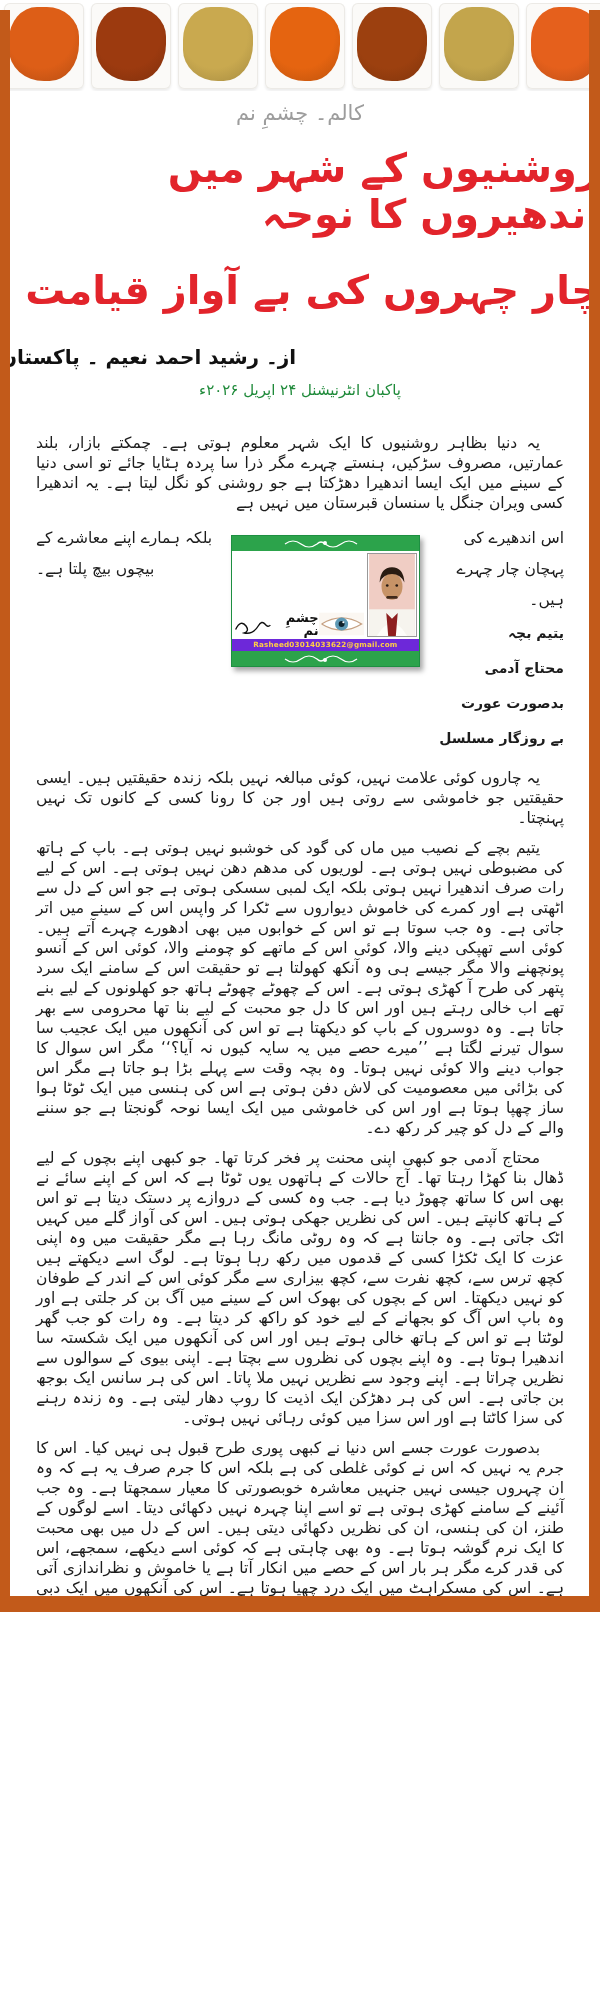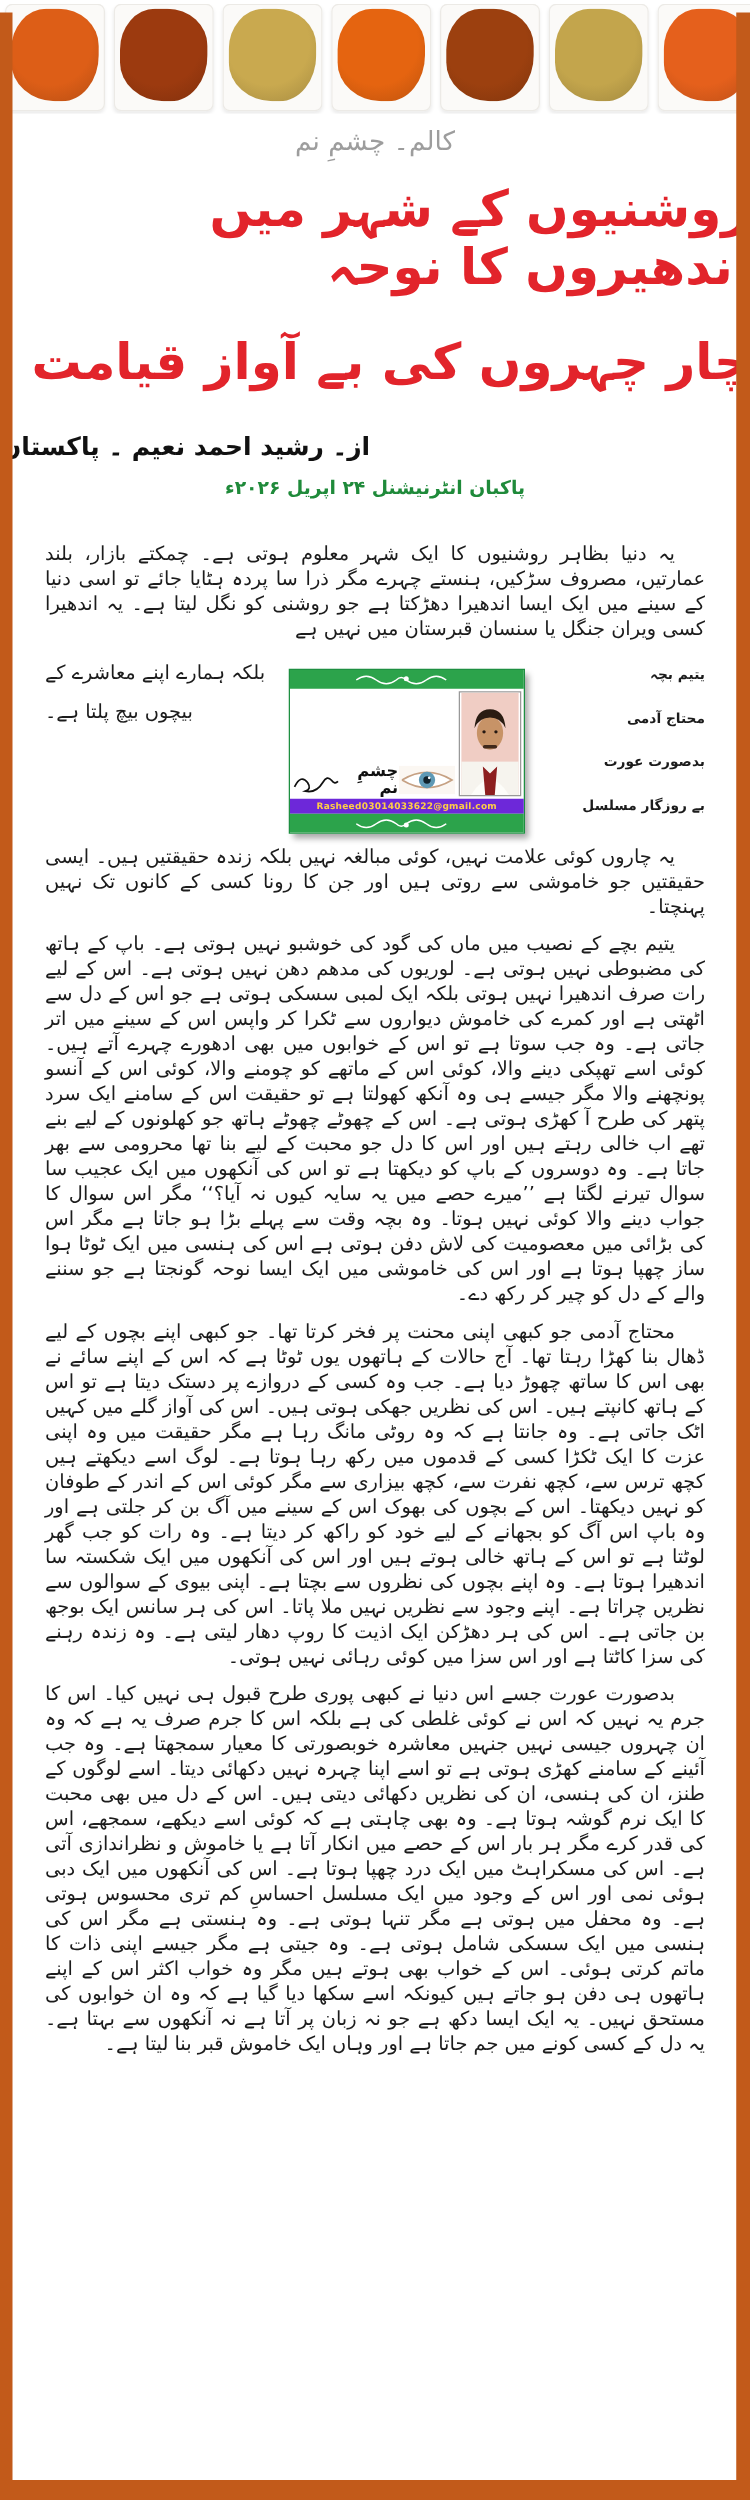--- a/index.html
+++ b/index.html
@@ -1,44 +1,44 @@
 <!DOCTYPE html>
 <html lang="ur"><head>
 <meta charset="utf-8">
 <style>
   html,body{margin:0;padding:0;}
   body{background:#fff;font-family:"DejaVu Sans",sans-serif;}
-  .page{position:relative;width:600px;height:2000px;background:#fff;overflow:hidden;margin:0 auto;}
+  .page{position:relative;width:600px;height:1612px;background:#fff;overflow:hidden;margin:0 auto;}
 
   
   .frame-left{position:absolute;left:0;top:10px;bottom:0;width:10px;background:#c25a1a;z-index:5;}
   .frame-right{position:absolute;right:0;top:10px;bottom:0;width:11px;background:#c25a1a;z-index:5;}
   .frame-bottom{position:absolute;left:0;right:0;bottom:0;height:16px;background:#c25a1a;z-index:6;}
 
   
   .spice-row{position:relative;margin:3px 0 0 0;height:88px;display:flex;gap:7px;padding-left:4px;overflow:hidden;}
   .bowl{position:relative;flex:0 0 80px;height:86px;background:#fbfaf8;border-radius:6px;box-shadow:inset 0 0 0 1px #eceae6,0 2px 3px rgba(0,0,0,.08);}
   .powder{position:absolute;left:5px;top:4px;right:5px;bottom:8px;border-radius:40% 46% 42% 50%/44% 40% 50% 42%;}
 
   .column-label{margin-top:10px;text-align:center;color:#9d9d9d;font-size:21px;}
 
   .title{line-height:1.15;text-align:right;color:#e2242b;font-weight:bold;margin-left:15px;}
   .title1{margin-top:20px;font-size:40px;}
   .title2{margin-top:30px;font-size:40px;}
   .author{margin-top:32px;text-align:left;color:#111;font-weight:bold;font-size:20px;}
-  .pub{margin-top:12px;text-align:center;color:#1f8a3a;font-weight:bold;font-size:15px;}
+  .pub{margin-top:12px;text-align:center;color:#1f8a3a;font-weight:normal;font-size:15px;}
 
   
   .body{direction:rtl;margin:34px 36px 0 36px;color:#1c1c1c;}
   .body p{margin:0 0 10px 0;font-size:15.5px;line-height:20px;text-align:justify;text-indent:24px;}
 
   
   .wrap-row{display:flex;direction:rtl;align-items:flex-start;margin:0 0 6px 0;}
   .wrap-right{flex:1 1 auto;font-size:15.5px;line-height:31px;}
-  .faces{list-style:none;margin:6px 0 0 0;padding:0;font-weight:bold;font-size:11px;}
+  .faces{list-style:none;margin:6px 0 0 0;padding:0;font-weight:bold;font-size:14px;}
   .faces li{margin:0 0 13px 0;line-height:22px;}
   .wrap-left{flex:0 0 185px;font-size:15.5px;line-height:31px;text-align:left;}
 
   
   .photo-card{flex:0 0 110px;margin:12px 10px 0 10px;background:#fff;border:1px solid #1d8f41;box-shadow:3px 4px 5px rgba(0,0,0,.35);}
   .card-band{height:15px;background:#2ca34b;display:flex;align-items:center;justify-content:center;}
   .card-main{display:flex;height:88px;}
   .portrait{flex:0 0 48px;margin:2px;border:1px solid #999;}
   .card-side{flex:1;display:flex;flex-direction:row;align-items:flex-end;justify-content:space-between;padding:2px 1px;}
   .eye{width:52px;height:26px;}
@@ -86,20 +86,21 @@
 
   <div class="author">از۔ رشید احمد نعیم ۔ پاکستان</div>
   <div class="pub">پاکبان انٹرنیشنل ۲۴ اپریل ۲۰۲۶ء</div>
 
   <div class="body">
 
     <p>یہ دنیا بظاہر روشنیوں کا ایک شہر معلوم ہوتی ہے۔ چمکتے بازار، بلند عمارتیں، مصروف سڑکیں، ہنستے چہرے مگر ذرا سا پردہ ہٹایا جائے تو اسی دنیا کے سینے میں ایک ایسا اندھیرا دھڑکتا ہے جو روشنی کو نگل لیتا ہے۔ یہ اندھیرا کسی ویران جنگل یا سنسان قبرستان میں نہیں ہے</p>
 
     <div class="wrap-row">
       <div class="wrap-right">
+        <div>اس اندھیرے کی پہچان چار چہرے ہیں۔</div>
         <ul class="faces" id="faces-list">
             <li>یتیم بچہ</li>
             <li>محتاج آدمی</li>
             <li>بدصورت عورت</li>
             <li>بے روزگار مسلسل</li>
           </ul>
       </div>
 
       <div class="photo-card">
         <div class="card-band">

